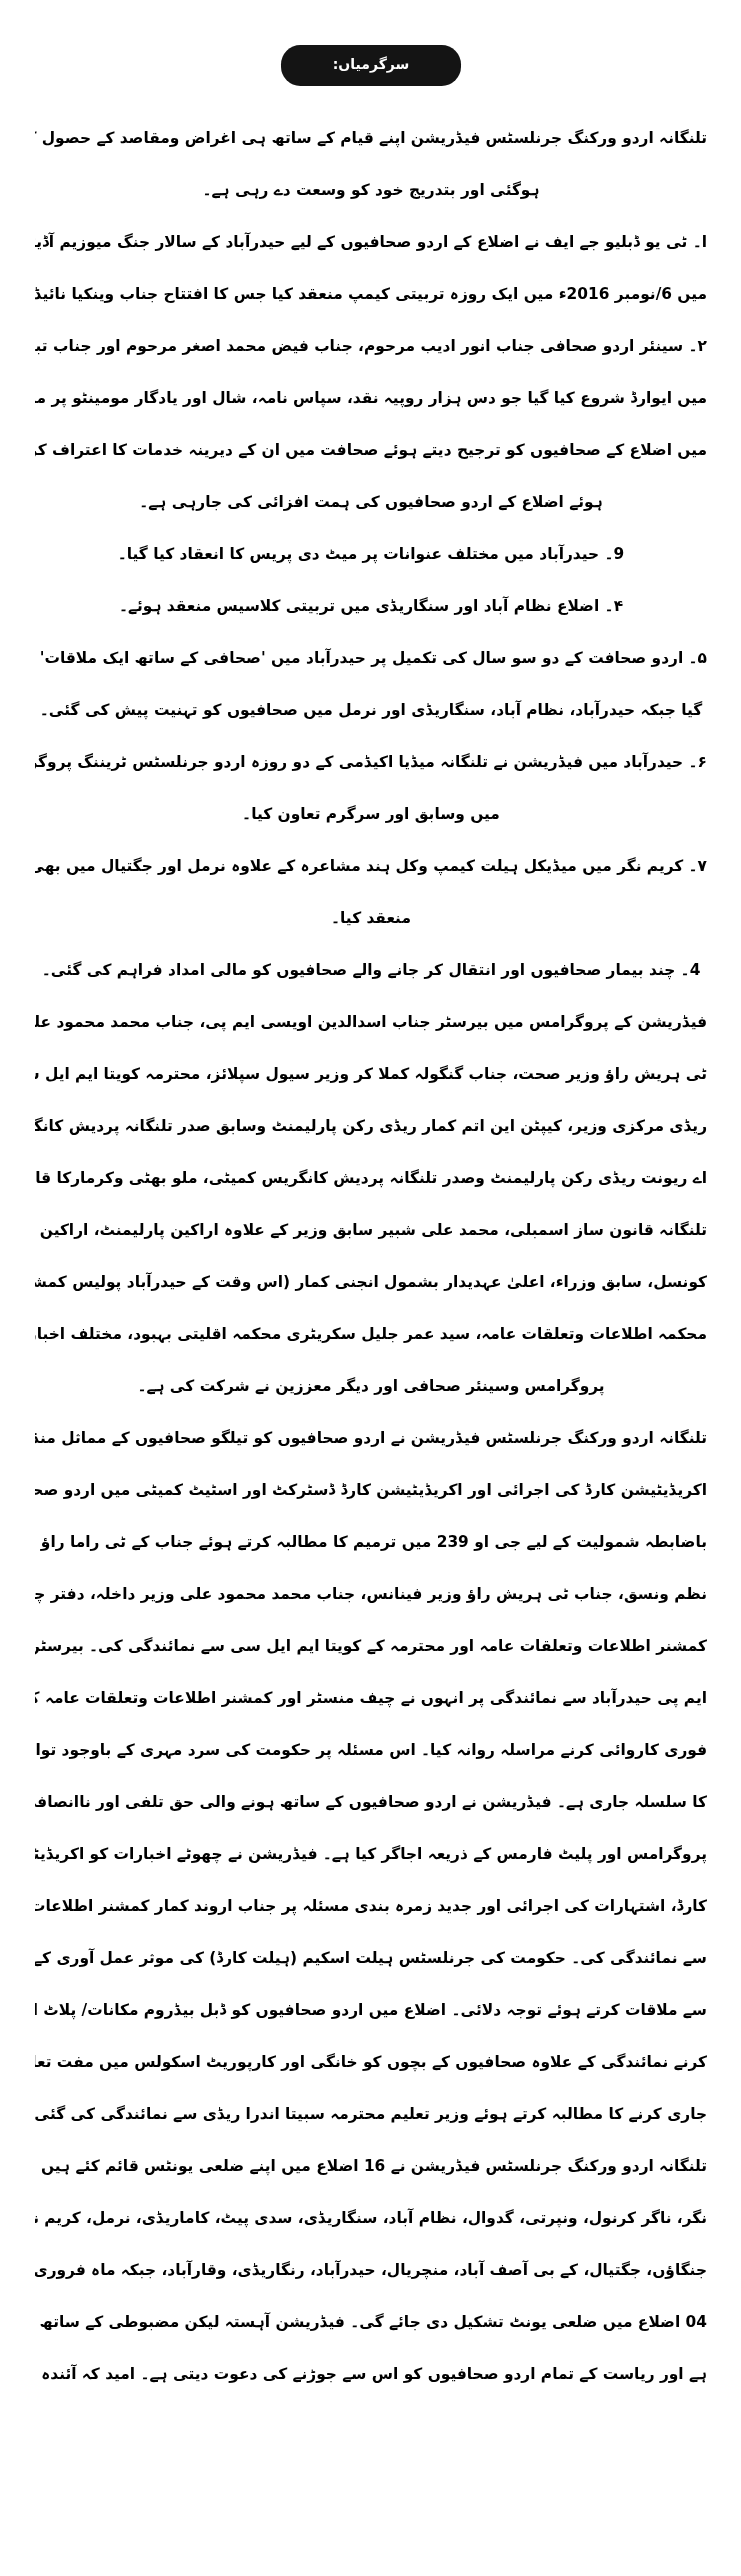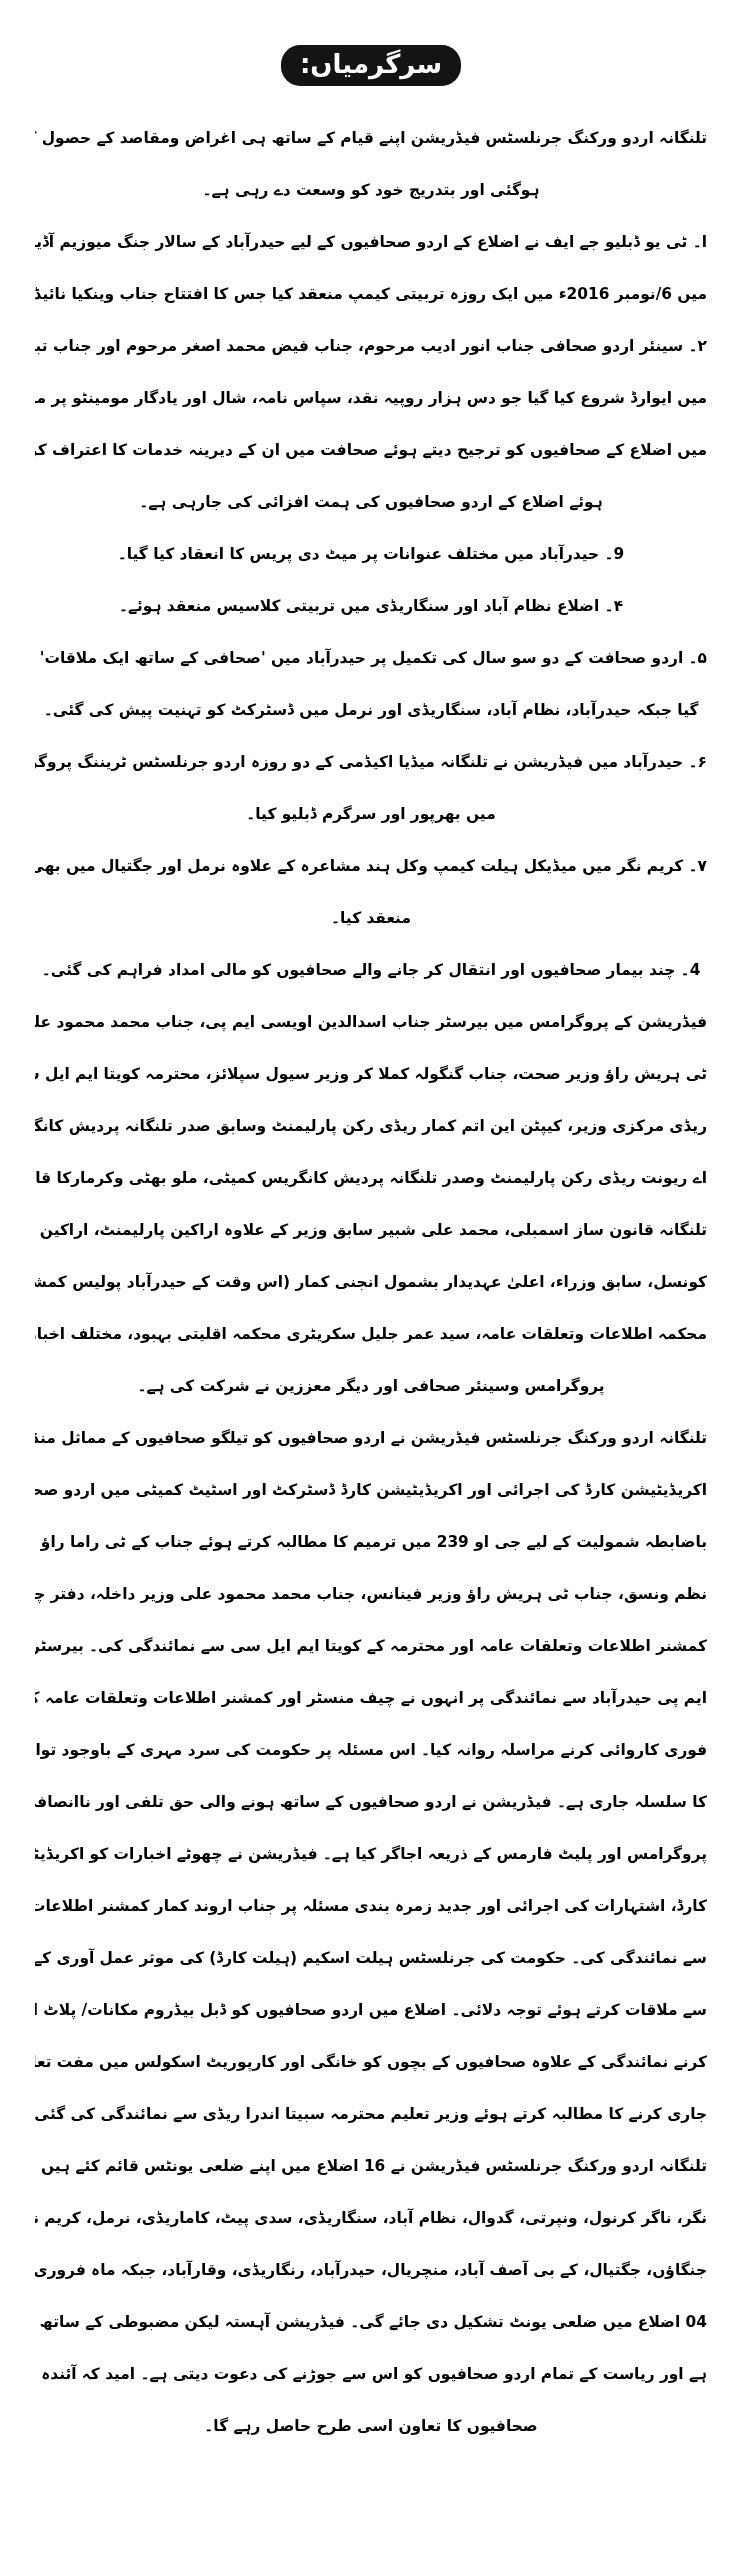--- a/index.html
+++ b/index.html
@@ -26,21 +26,21 @@
     width: 180px;
     height: 41px;
     background: #141414;
     border-radius: 19.3px;
     display: flex;
     align-items: center;
     justify-content: center;
   }
   .badge .badge-title {
     color: #ffffff;
-    font-size: 26px;
+    font-size: 14px;
     font-weight: bold;
     direction: rtl;
     line-height: 1;
     padding-bottom: 2.6px;
   }
   .article {
     direction: rtl;
     margin-top: 26px;
     padding: 0 35px;
   }
@@ -90,25 +90,25 @@
         <div class="line">ہوئے اضلاع کے اردو صحافیوں کی ہمت افزائی کی جارہی ہے۔</div>
       </div>
       <div class="paragraph">
         <div class="line">9۔ حیدرآباد میں مختلف عنوانات پر میٹ دی پریس کا انعقاد کیا گیا۔</div>
       </div>
       <div class="paragraph">
         <div class="line">۴۔ اضلاع نظام آباد اور سنگاریڈی میں تربیتی کلاسیس منعقد ہوئے۔</div>
       </div>
       <div class="paragraph">
         <div class="line just">۵۔ اردو صحافت کے دو سو سال کی تکمیل پر حیدرآباد میں 'صحافی کے ساتھ ایک ملاقات' پروگرام منعقد کیا</div>
-        <div class="line">گیا جبکہ حیدرآباد، نظام آباد، سنگاریڈی اور نرمل میں ڈسٹرکٹ کو تہنیت پیش کی گئی۔</div>
+        <div class="line">گیا جبکہ حیدرآباد، نظام آباد، سنگاریڈی اور نرمل میں صحافیوں کو تہنیت پیش کی گئی۔</div>
       </div>
       <div class="paragraph">
         <div class="line just">۶۔ حیدرآباد میں فیڈریشن نے تلنگانہ میڈیا اکیڈمی کے دو روزہ اردو جرنلسٹس ٹریننگ پروگرام کے انعقاد</div>
-        <div class="line">میں بھرپور اور سرگرم ڈبلیو کیا۔</div>
+        <div class="line">میں وسابق اور سرگرم تعاون کیا۔</div>
       </div>
       <div class="paragraph">
         <div class="line just">۷۔ کریم نگر میں میڈیکل ہیلت کیمپ وکل ہند مشاعرہ کے علاوہ نرمل اور جگتیال میں بھی کل ہند مشاعرہ</div>
         <div class="line">منعقد کیا۔</div>
       </div>
       <div class="paragraph">
         <div class="line">4۔ چند بیمار صحافیوں اور انتقال کر جانے والے صحافیوں کو مالی امداد فراہم کی گئی۔</div>
       </div>
       <div class="paragraph">
         <div class="line just">فیڈریشن کے پروگرامس میں بیرسٹر جناب اسدالدین اویسی ایم پی، جناب محمد محمود علی وزیر داخلہ، جناب</div>
@@ -135,18 +135,17 @@
         <div class="line just">سے ملاقات کرتے ہوئے توجہ دلائی۔ اضلاع میں اردو صحافیوں کو ڈبل بیڈروم مکانات/ پلاٹ الاٹ</div>
         <div class="line just">کرنے نمائندگی کے علاوہ صحافیوں کے بچوں کو خانگی اور کارپوریٹ اسکولس میں مفت تعلیم کے لیے جی او</div>
         <div class="line">جاری کرنے کا مطالبہ کرتے ہوئے وزیر تعلیم محترمہ سبیتا اندرا ریڈی سے نمائندگی کی گئی ہے۔</div>
       </div>
       <div class="paragraph">
         <div class="line just">تلنگانہ اردو ورکنگ جرنلسٹس فیڈریشن نے 16 اضلاع میں اپنے ضلعی یونٹس قائم کئے ہیں جس میں محبوب</div>
         <div class="line just">نگر، ناگر کرنول، ونپرتی، گدوال، نظام آباد، سنگاریڈی، سدی پیٹ، کاماریڈی، نرمل، کریم نگر،</div>
         <div class="line just">جنگاؤں، جگتیال، کے بی آصف آباد، منچریال، حیدرآباد، رنگاریڈی، وقارآباد، جبکہ ماہ فروری میں مزید</div>
         <div class="line just">04 اضلاع میں ضلعی یونٹ تشکیل دی جائے گی۔ فیڈریشن آہستہ لیکن مضبوطی کے ساتھ آگے بڑھ رہی</div>
         <div class="line just">ہے اور ریاست کے تمام اردو صحافیوں کو اس سے جوڑنے کی دعوت دیتی ہے۔ امید کہ آئندہ بھی اردو</div>
-        <div class="line">صحافیوں کا تعاون اسی طرح حاصل رہے گا۔</div>
       </div>
     </div>
 
 </div>
 
 
 </body></html>

